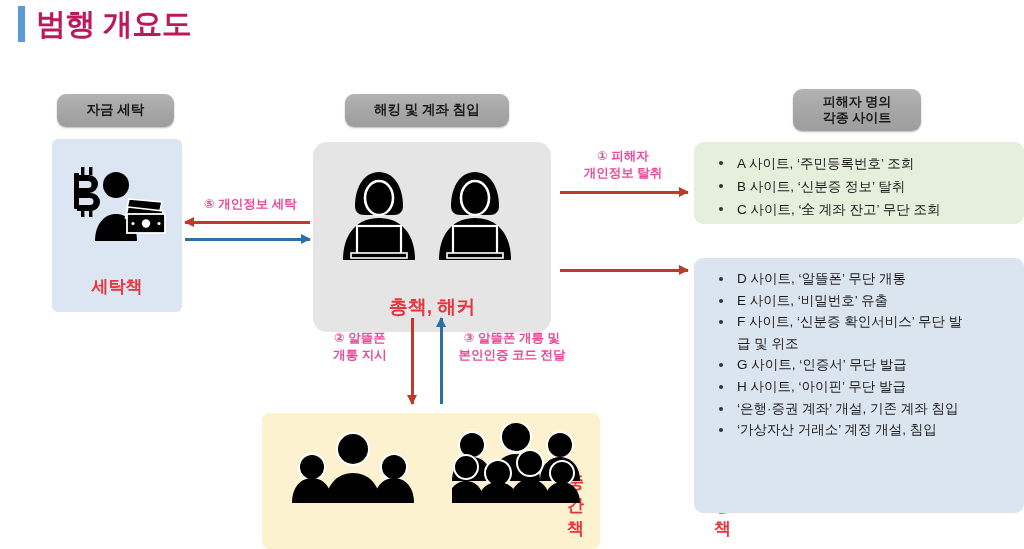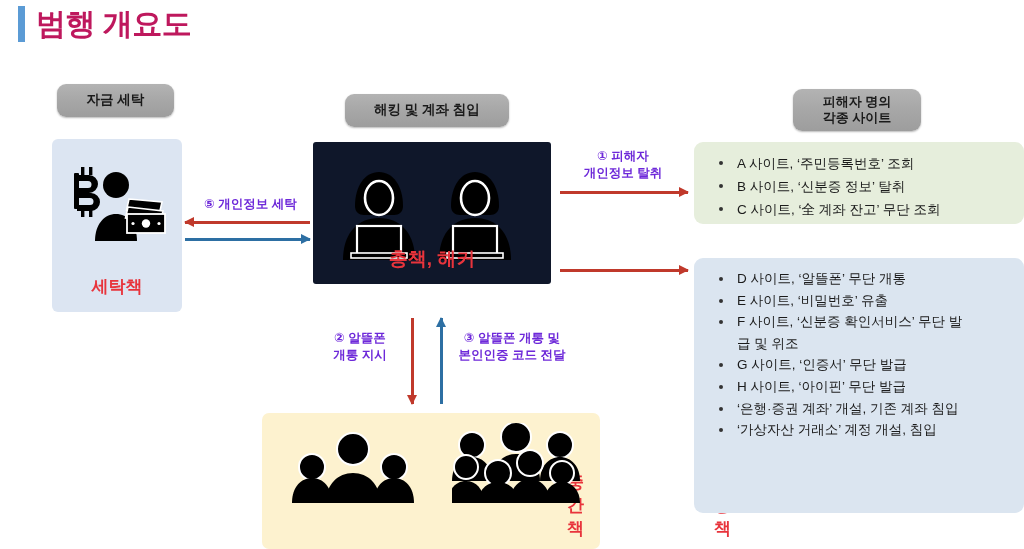--- a/index.html
+++ b/index.html
@@ -20,30 +20,30 @@
   .pill {
     position:absolute;
     background: linear-gradient(180deg,#b3b3b3 0%,#a8a8a8 45%,#9d9d9d 100%);
     border-radius:9px;
     color:#1a1a1a; font-weight:bold;
     display:flex; align-items:center; justify-content:center;
     text-align:center; line-height:1.22;
     box-shadow: 0 1px 2px rgba(0,0,0,.28);
     font-size:13.5px;
   }
-  #pill-launder { left:57px;  top:84px;  width:117px; height:33px; }
+  #pill-launder { left:57px;  top:94px;  width:117px; height:33px; }
   #pill-hack    { left:345px; top:94px;  width:164px; height:33px; }
   #pill-sites   { left:793px; top:89px;  width:128px; height:42px; font-size:13px; }
 
   
   .actorbox { position:absolute; border-radius:6px; }
   #box-launderer { left:52px; top:139px; width:130px; height:173px;
      background:#dce5f2; }
-  #box-hackers   { left:313px; top:142px; width:238px; height:142px;
-     background:#0f172a; border-radius:3px; }
+  #box-hackers   { left:313px; top:142px; width:238px; height:190px;
+     background:#e5e5e5; border-radius:14px; }
   #box-agents    { left:262px; top:413px; width:338px; height:136px;
      background:#fdf2cf; border-radius:7px; }
 
   .actor-label { position:absolute; width:100%; text-align:center;
      color:#e8343c; font-weight:bold; font-size:17px; }
   #box-launderer .actor-label { bottom:14px; }
   #box-hackers   .actor-label { bottom:12px; font-size:19px; }
 
   .agents-label { position:absolute; color:#e8343c; font-weight:bold; font-size:17px; }
   #lbl-middle { left:305px; bottom:9px; }
@@ -85,21 +85,21 @@
   .arrow-v.up   .head { top:-1px;   border-bottom:10px solid; }
 
   .red  .shaft { background:#c0392b; }
   .red.right .head, .red.left .head { border-left-color:#c0392b; border-right-color:#c0392b; }
   .red.down .head { border-top-color:#c0392b; }
   .blue .shaft { background:#2d6fa3; }
   .blue.right .head, .blue.left .head { border-left-color:#2d6fa3; border-right-color:#2d6fa3; }
   .blue.up   .head { border-bottom-color:#2d6fa3; }
 
   .arrow-label { position:absolute; font-size:12.5px; font-weight:bold;
-     color:#6d28d9; text-align:center; line-height:1.36; white-space:pre-line; }
+     color:#ec4899; text-align:center; line-height:1.36; white-space:pre-line; }
 
   #lbl-1 { left:548px; top:148px; width:150px; }
   #lbl-4 { left:548px; top:283px; width:150px; }
   #lbl-5 { left:178px; top:196px; width:145px; }
   #lbl-2 { left:312px; top:330px; width:96px; }
   #lbl-3 { left:432px; top:330px; width:160px; }
 
   svg { display:block; }
 </style>
 </head>

